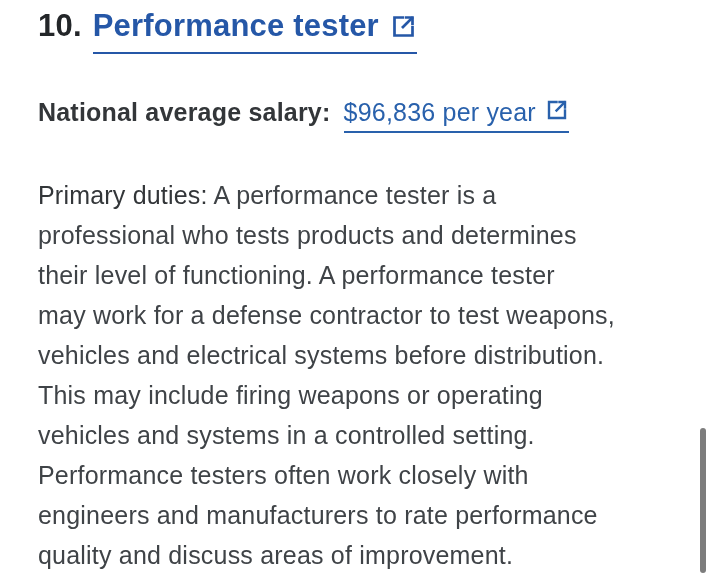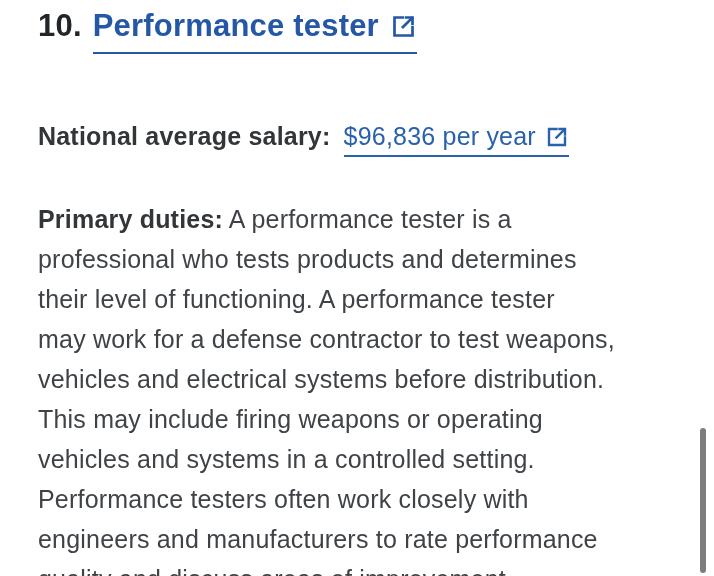--- a/index.html
+++ b/index.html
@@ -43,39 +43,37 @@
     margin-top: 44px;
     font-size: 25px;
     color: #333639;
     letter-spacing: 0.2px;
   }
   .salary-label { font-weight: 700; text-align: center; }
   a.salary-link {
     color: #2961ac;
     text-decoration: none;
     display: inline-flex;
-    align-items: center;
     gap: 9px;
     border-bottom: 2px solid #2961ac;
     padding-bottom: 4px;
     margin-left: 6px;
     cursor: pointer;
     font-weight: 400;
-    margin-top: 24px;
   }
   
   p.duties {
     margin-top: 42px;
     font-size: 25px;
     line-height: 40px;
     color: #3f4347;
     letter-spacing: 0.2px;
     max-width: 625px;
   }
-  .duties-label { font-weight: 700; color: #333639; }
+  .duties-label { font-weight: 400; color: #333639; }
   .duties-text { white-space: pre-line; }
   
   .scrollbar-thumb {
     position: absolute;
     right: 8px;
     top: 428px;
     width: 6px;
     height: 145px;
     background: #7d7d7d;
     border-radius: 3px;

